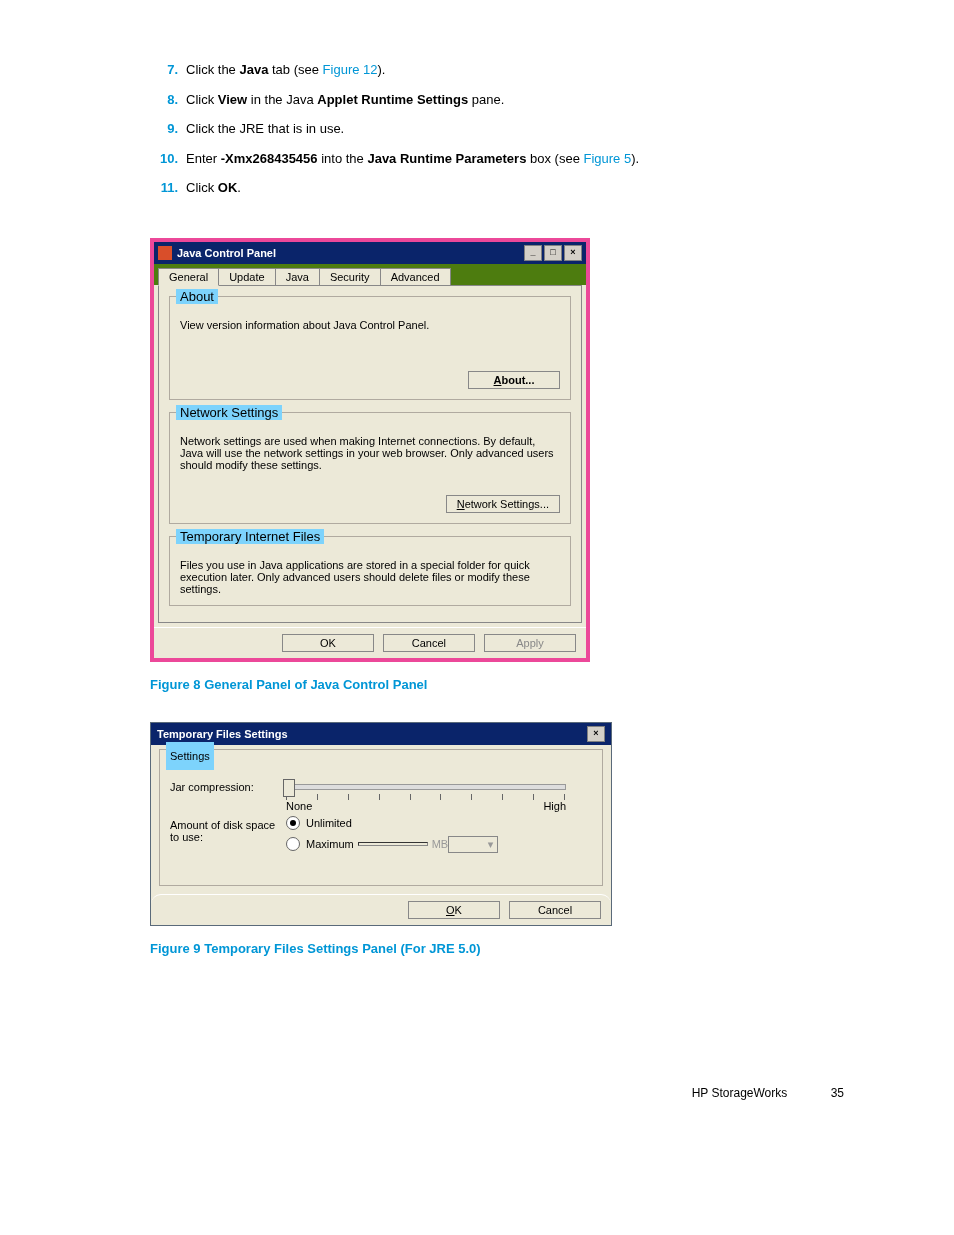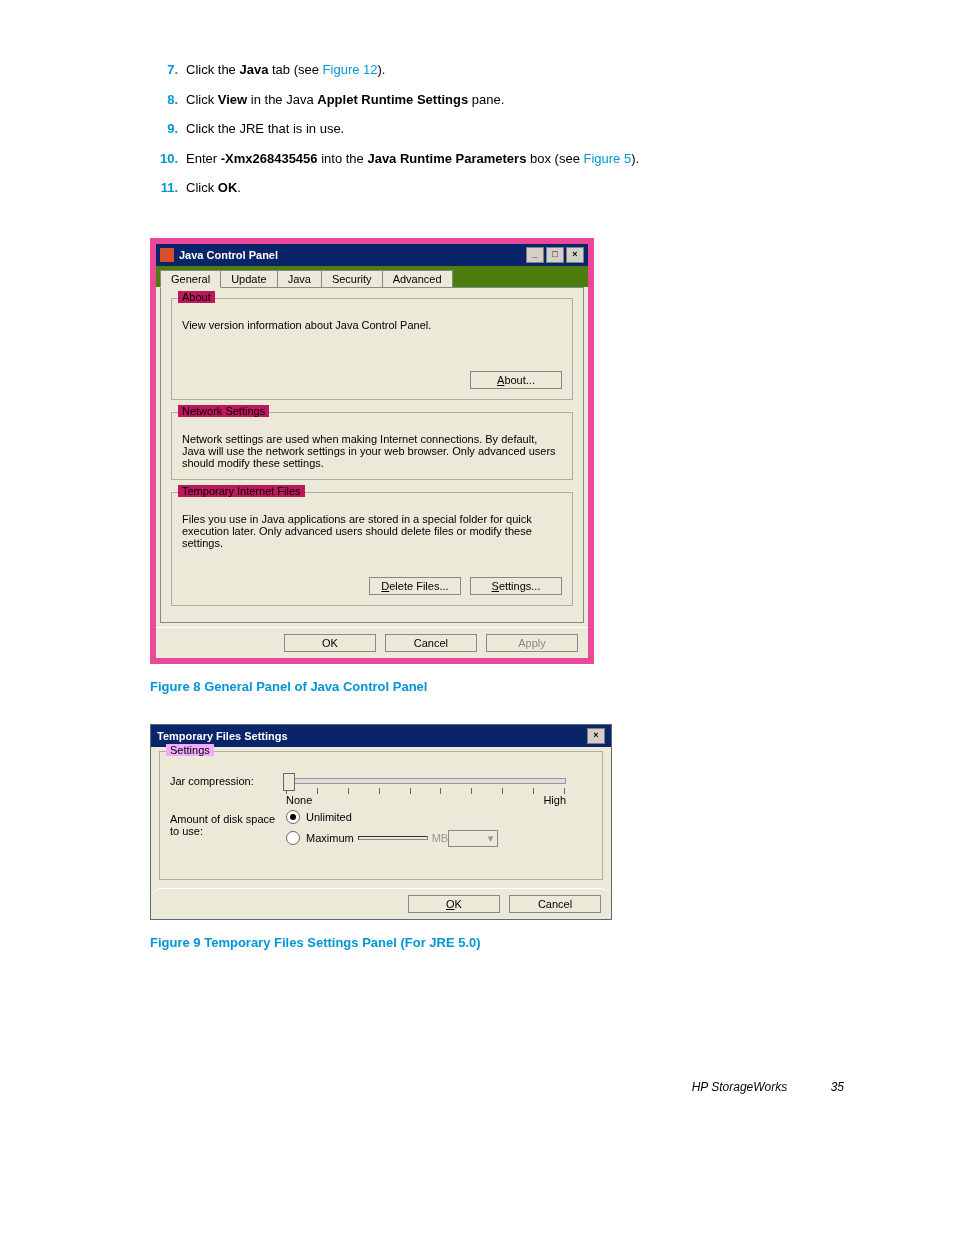--- a/index.html
+++ b/index.html
@@ -33,21 +33,21 @@
   .figure-caption {
     color: #0096D6;
     font-weight: bold;
     font-size: 13px;
     margin: 15px 0 30px 0;
   }
 
   
   .jcp-dialog {
     width: 432px;
-    border: 6px solid #ec4899;
+    border: 4px solid #ec4899;
     background: #ece9d8;
     font-family: Tahoma, Arial, sans-serif;
     font-size: 11px;
     color: #000;
     margin-top: 4px;
   }
   .jcp-title {
     background: #0a246a;
     color: #fff;
     font-weight: bold;
@@ -102,23 +102,23 @@
   .jcp-fieldset {
     border: 1px solid #b0aaa0;
     margin-bottom: 12px;
     padding: 8px 10px 10px 10px;
     position: relative;
   }
   .jcp-legend {
     position: relative;
     top: -16px;
     left: -4px;
-    background: #be185d;
+    background: #7dd3fc;
     padding: 0 4px;
-    font-size: 11px;
+    font-size: 13px;
     margin-bottom: -10px;
     display: inline-block;
   }
   .jcp-btn {
     border: 1px solid #888;
     background: #ece9d8;
     padding: 2px 10px;
     font-size: 11px;
     min-width: 70px;
     text-align: center;
@@ -158,22 +158,22 @@
   .tfs-fieldset {
     border: 1px solid #b0aaa0;
     margin: 4px 8px 8px 8px;
     padding: 8px 10px 12px 10px;
     position: relative;
   }
   .tfs-legend {
     position: relative;
     top: -16px;
     left: -4px;
-    background: #f0abfc;
-    padding: 0 4px;
+    background: #7dd3fc;
+    padding: 8px 4px;
     margin-bottom: -10px;
     display: inline-block;
   }
   .tfs-row { display: flex; align-items: flex-start; margin-bottom: 14px; }
   .tfs-label { width: 116px; padding-top: 3px; }
   .tfs-input {
     border: 1px inset #888;
     background: #fff;
     padding: 2px 4px;
     font-size: 11px;
@@ -209,21 +209,20 @@
   .tfs-bottom {
     text-align:right; padding:6px 10px; border-top:1px solid #fff;border-radius:10px;
   }
   .tfs-bottom .jcp-btn{margin-left:6px;display:inline-block;}
 
   .footer {
     margin-top: 130px;
     text-align: right;
     font-size: 12px;
     padding-right: 20px;
-    font-style: italic;
   }
   .footer .pg { margin-left: 40px; }
   u.accel{text-decoration:underline;}
 </style>
 </head>
 <body>
 
 <div class="steps">
 
   <div class="step">
@@ -275,37 +274,36 @@
     <div class="jcp-tab">Update</div>
     <div class="jcp-tab">Java</div>
     <div class="jcp-tab">Security</div>
     <div class="jcp-tab">Advanced</div>
   </div>
   <div class="jcp-body">
 
     <div class="jcp-fieldset">
       <div class="jcp-legend">About</div>
       <div>View version information about Java Control Panel.</div>
-      <div class="jcp-btn-row" style="margin-top:40px;">
+      <div class="jcp-btn-row" style="margin-top:40px;font-weight:bold;">
         <div class="jcp-btn"><u class="accel">A</u><span>bout...</span></div>
       </div>
     </div>
 
     <div class="jcp-fieldset">
       <div class="jcp-legend">Network Settings</div>
       <div>Network settings are used when making Internet connections.  By default, Java will use the network settings in your web browser.  Only advanced users should modify these settings.</div>
+      <div class="jcp-btn-row" style="margin-top:24px;">
+        <div class="jcp-btn"><u class="accel">N</u><span>etwork Settings...</span></div>
+      </div>
     </div>
 
     <div class="jcp-fieldset">
       <div class="jcp-legend">Temporary Internet Files</div>
       <div>Files you use in Java applications are stored in a special folder for quick execution later.  Only advanced users should delete files or modify these settings.</div>
-      <div class="jcp-btn-row" style="margin-top:28px;">
-        <div class="jcp-btn"><u class="accel">D</u><span>elete Files...</span></div>
-        <div class="jcp-btn"><u class="accel">S</u><span>ettings...</span></div>
-      </div>
     </div>
 
   </div>
   <div class="jcp-bottom">
     <div class="jcp-btn">OK</div>
     <div class="jcp-btn">Cancel</div>
     <div class="jcp-btn disabled">Apply</div>
   </div>
 </div>
 

